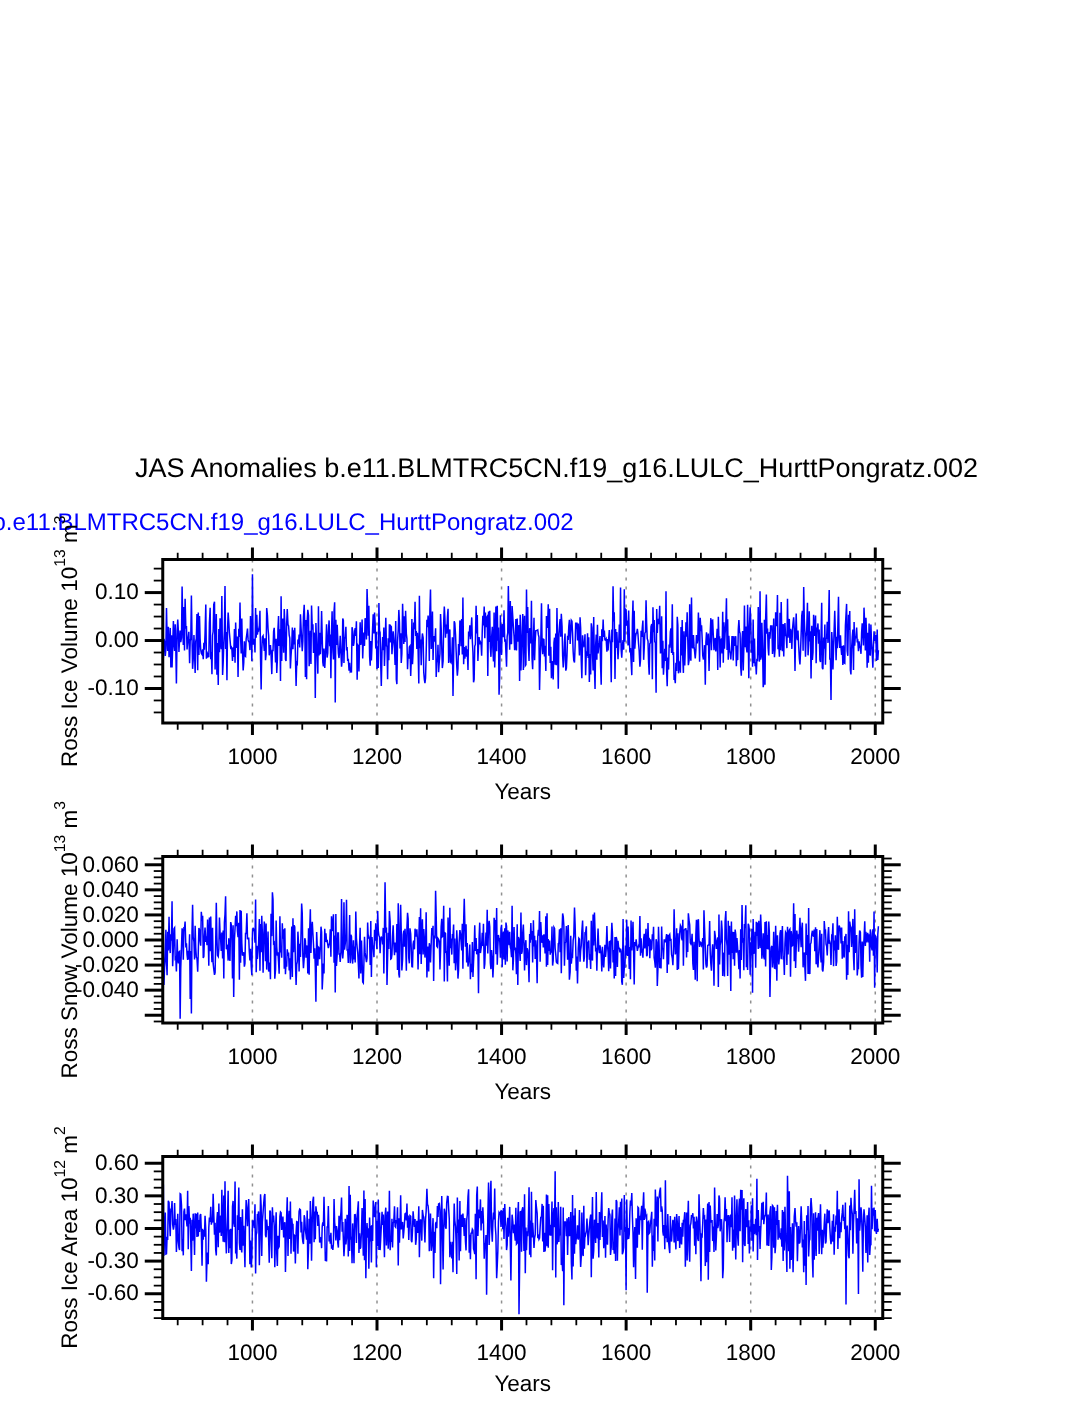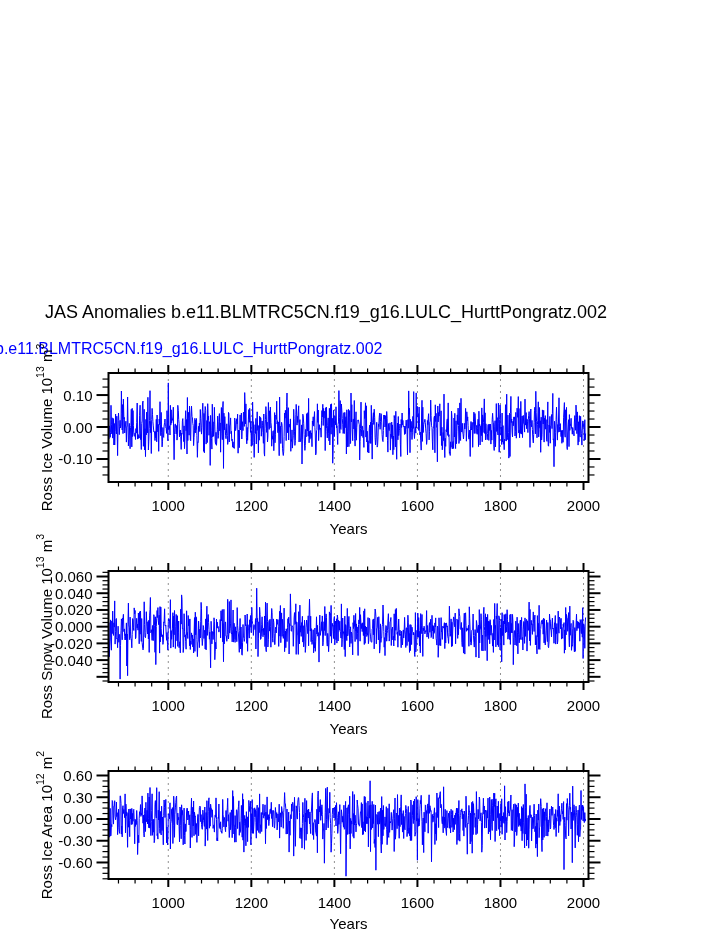--- a/index.html
+++ b/index.html
@@ -12,21 +12,21 @@
   .page {
     position: relative;
     width: 723px; height: 935px;
     background: #ffffff;
     overflow: hidden;
   }
   .chart-title {
     position: absolute;
     left: 0; top: 303px;
     width: 652px;
-    text-align: center;
+    text-align: right;
     font-size: 18px;
     line-height: 1;
     color: #000000;
     white-space: nowrap;
   }
   .chart-subtitle {
     position: absolute;
     left: -5px; top: 341px;
     font-size: 16px;
     line-height: 1;

